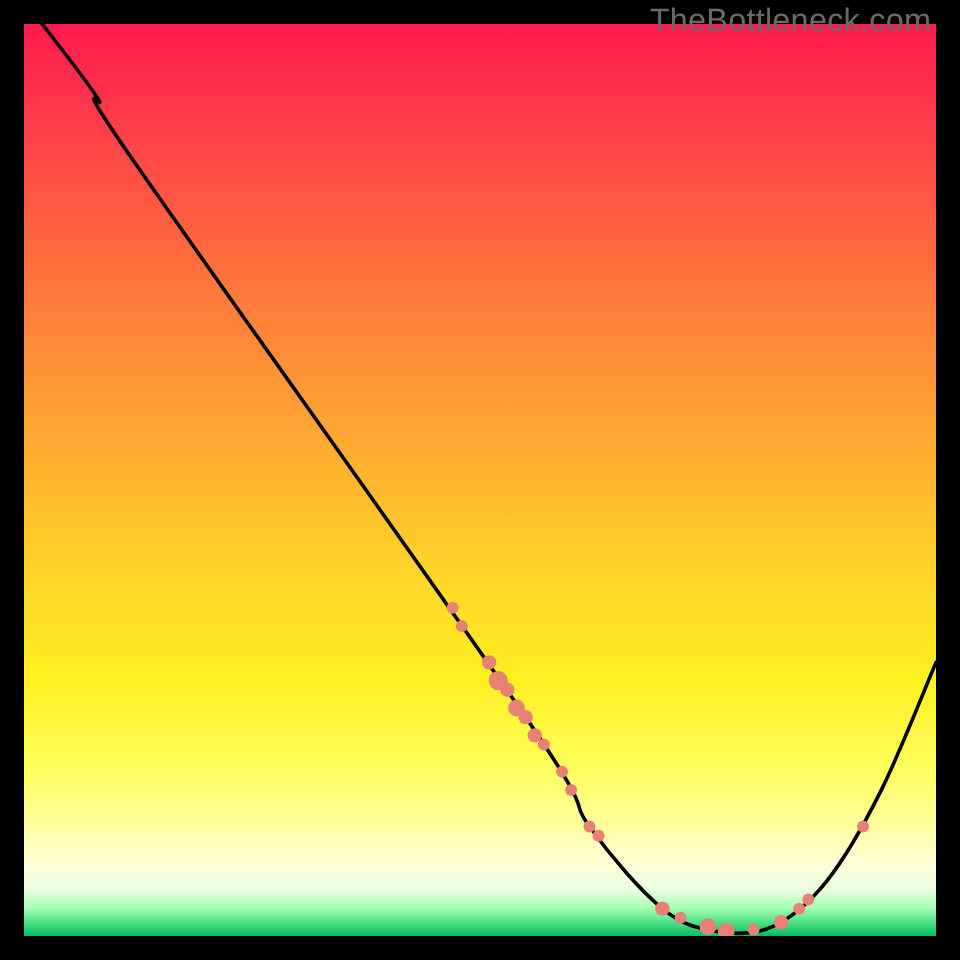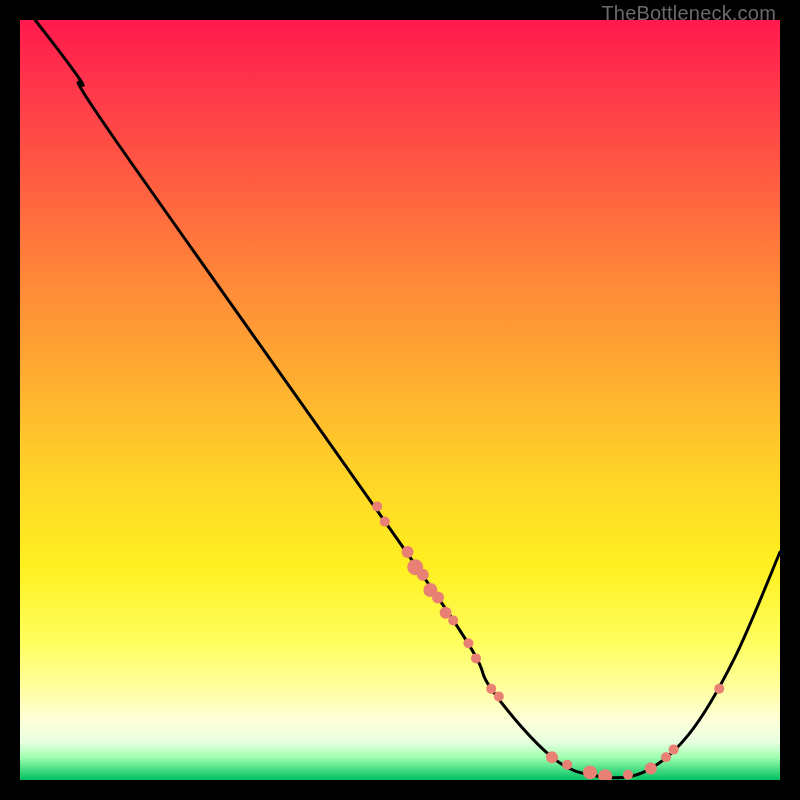--- a/index.html
+++ b/index.html
@@ -47,21 +47,21 @@
     left: 0;
     top: 0;
     width: 760px;
     height: 760px;
   }
   .watermark {
     position: absolute;
     top: 2px;
     right: 24px;
     color: #6a6a6a;
-    font-size: 20px;
+    font-size: 27px;
     font-weight: 500;
     letter-spacing: 0.2px;
   }
 </style>
 </head>
 <body>
 
 <div class="frame">
   <div class="gradient"></div>
   <svg class="plot" viewBox="0 0 760 760">

